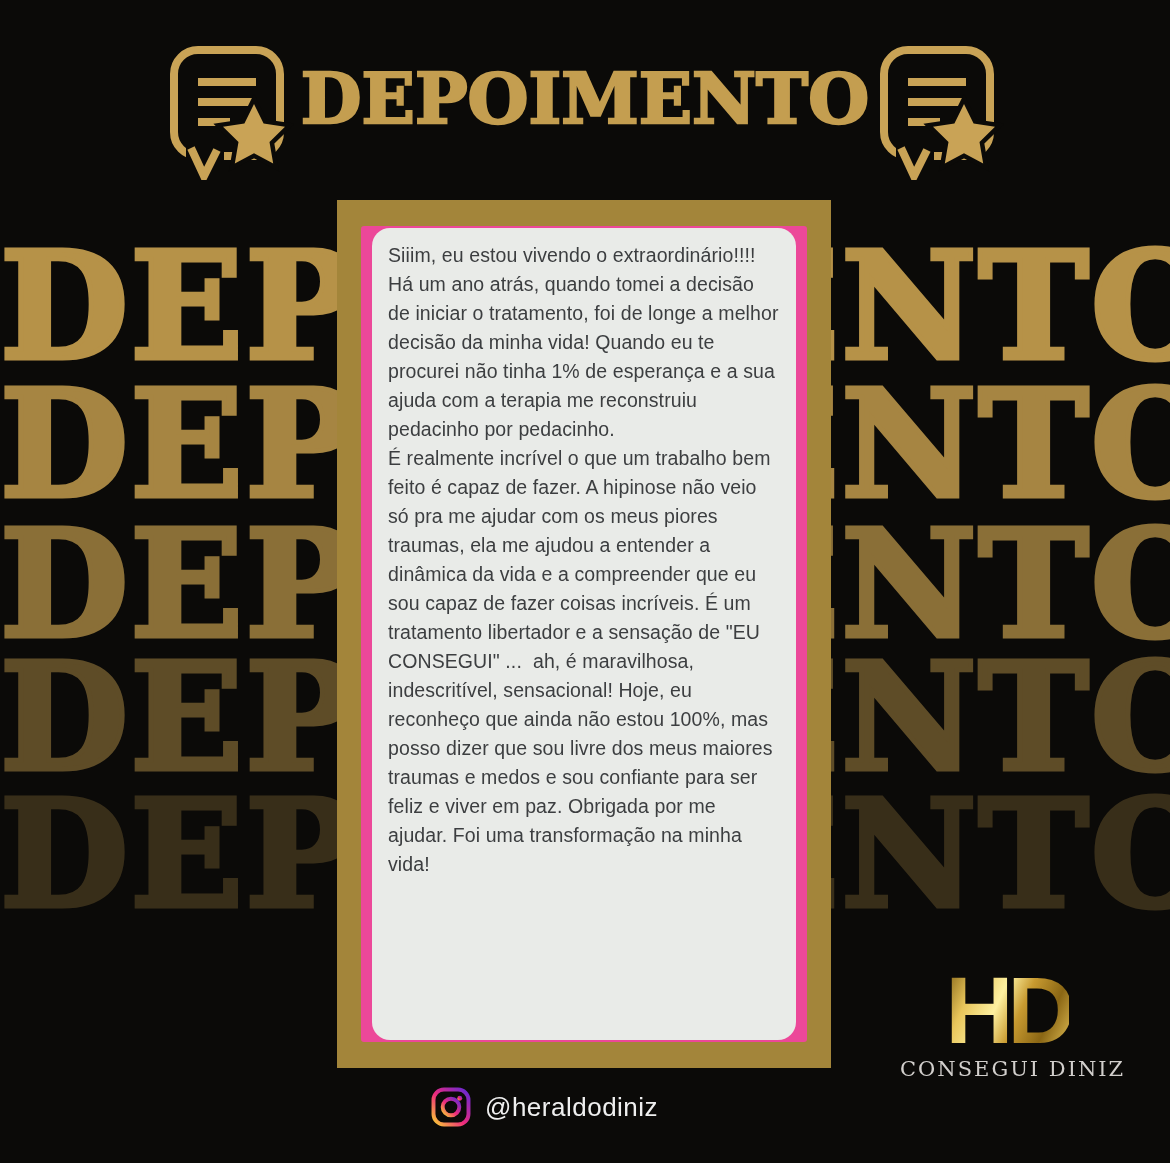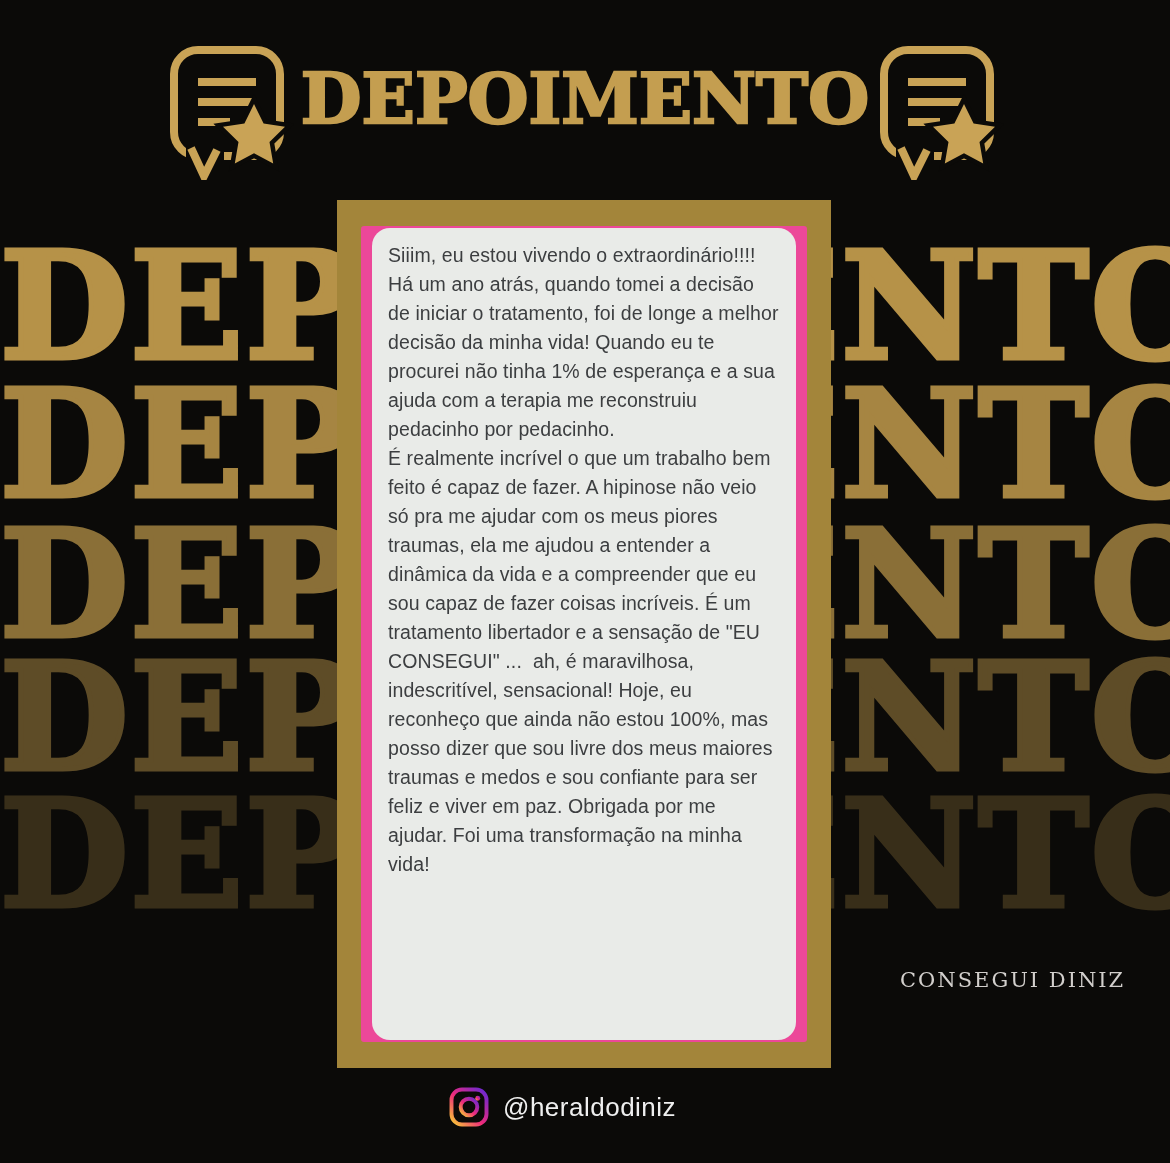--- a/index.html
+++ b/index.html
@@ -77,21 +77,21 @@
     white-space: pre-wrap;
     font-size: 19.5px;
     line-height: 29px;
     color: #3c3e40;
     letter-spacing: 0.1px;
   }
 
   
   .insta-row {
     position: absolute;
-    left: 448px; top: 1086px;
+    left: 430px; top: 1086px;
     display: flex; align-items: center; gap: 13px;
     z-index: 3;
   }
   .insta-icon { width: 42px; height: 42px; }
   .insta-handle {
     font-size: 26px;
     color: #efefef;
     letter-spacing: 0.5px;
   }
 
@@ -179,14 +179,15 @@
       </linearGradient>
     </defs>
     <rect x="4" y="4" width="40" height="40" rx="12" fill="none" stroke="url(#ig)" stroke-width="4.5"></rect>
     <circle cx="24" cy="24" r="9.5" fill="none" stroke="url(#ig)" stroke-width="4.5"></circle>
     <circle cx="34" cy="14" r="2.8" fill="url(#ig)"></circle>
   </svg>
   <span class="insta-handle">@heraldodiniz</span>
 </div>
 
 <div class="brand">
+  <div class="brand-monogram">HD</div>
   <div class="brand-name">CONSEGUI DINIZ</div>
 </div>
 
 </body></html>

